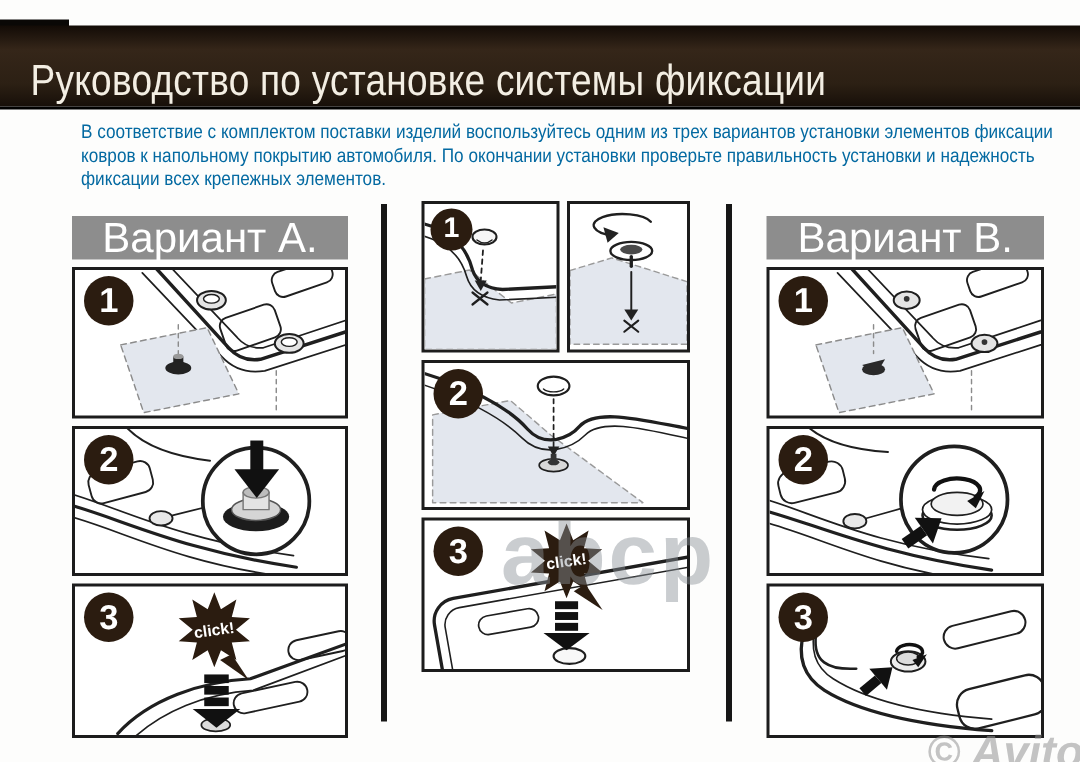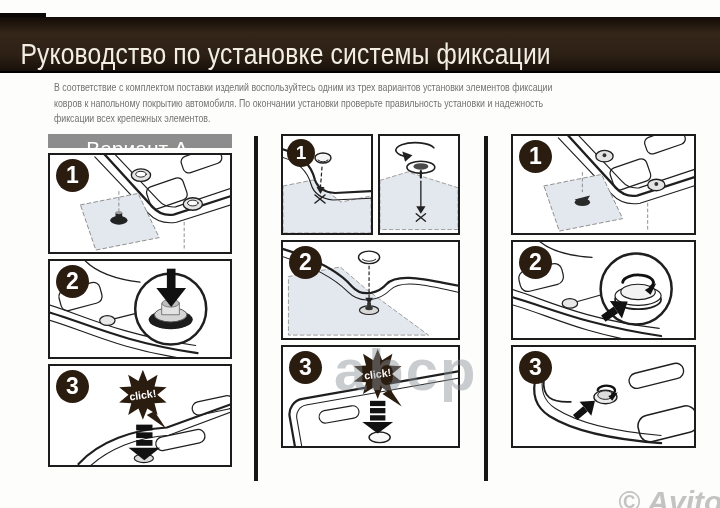--- a/index.html
+++ b/index.html
@@ -7,30 +7,30 @@
   #stage{position:relative;width:720px;height:508px;background:#fdfdfc;overflow:hidden;
          font-family:"Liberation Sans",sans-serif;color:#141414;}
   
   .top-notch{position:absolute;left:0;top:13px;width:46px;height:5px;background:#0a0806;}
   .title-bar{position:absolute;left:0;top:17px;width:720px;height:56px;
     background:linear-gradient(180deg,#120b06 0%,#352619 30%,#2c2014 72%,#170f09 100%);
     border-bottom:2px solid #000;display:flex;align-items:flex-end;}
   .title-bar h1{margin:0;padding-left:24px;font-size:29px;font-weight:400;color:#f3eee3;
     letter-spacing:.2px;transform:scaleX(.85);transform-origin:left center;white-space:nowrap;}
   
-  .intro{position:absolute;left:54px;top:80px;width:660px;font-size:10px;line-height:15.5px;
-    color:#737373;}
+  .intro{position:absolute;left:54px;top:80px;width:660px;font-size:13px;line-height:15.5px;
+    color:#0369a1;}
   .intro div{white-space:nowrap;transform:scaleX(.88);transform-origin:left center;}
   
   .col{position:absolute;top:134px;}
   .col-a{left:48px;width:184px;}
   .col-b{left:281px;width:179px;}
   .col-c{left:511px;width:185px;}
-  .hdr{height:14px;background:#8d8d8d;color:#fff;font-size:21px;line-height:29px;
-    text-align:center;margin-bottom:5px;white-space:nowrap;}
+  .hdr{height:29px;background:#8d8d8d;color:#fff;font-size:28px;line-height:29px;
+    text-align:center;margin-bottom:5px;white-space:nowrap;margin-top:10px;}
   .panel{position:relative;border:2px solid #1c1c1c;background:#fff;margin-bottom:5px;overflow:hidden;}
   .p1{height:101px;}.p2{height:100px;}.p3{height:103px;}
   .split{display:flex;gap:5px;height:101px;margin-bottom:5px;border:none;background:none;overflow:visible;}
   .subpanel{position:relative;border:2px solid #1c1c1c;background:#fff;overflow:hidden;}
   .sub-l{width:92px;}.sub-r{width:82px;}
   .badge{position:absolute;top:4px;left:6px;width:33px;height:33px;border-radius:50%;
     background:#2b1c10;color:#fff;font-size:23px;font-weight:bold;display:flex;
     align-items:center;justify-content:center;z-index:3;}
   .badge.sm{width:28px;height:28px;font-size:19px;top:3px;left:4px;}
   .panel svg,.subpanel svg{position:absolute;left:0;top:0;width:100%;height:100%;}
@@ -209,20 +209,21 @@
           <rect x="89" y="71" width="16" height="5.5"></rect>
           <polygon points="81,78 113,78 97,90"></polygon>
         </g>
       </svg>
     </div>
   </div>
 
   <div class="divider div2"></div>
 
   <div class="col col-c">
+    <div class="hdr">Вариант В.</div>
 
     <div class="panel p1">
       <div class="badge">1</div>
       <svg viewBox="0 0 184 101">
         <g fill="none" stroke="#1f1f1f" stroke-linecap="round" stroke-linejoin="round">
           <path d="M52,-4 L105,54 Q114,64 127,62 L186,43" stroke-width="2.4"></path>
           <path d="M59,-8 L111,47 Q118,55 129,54 L186,35" stroke-width="1.2"></path>
           <path d="M45,2 L100,60 Q112,73 130,70 L186,52" stroke-width="1.2"></path>
           <rect x="100" y="28" width="40" height="24" rx="6" transform="rotate(-19 120 40)" stroke-width="1.3"></rect>
           <rect x="135" y="-4" width="42" height="18" rx="6" transform="rotate(-19 156 5)" stroke-width="1.3"></rect>

